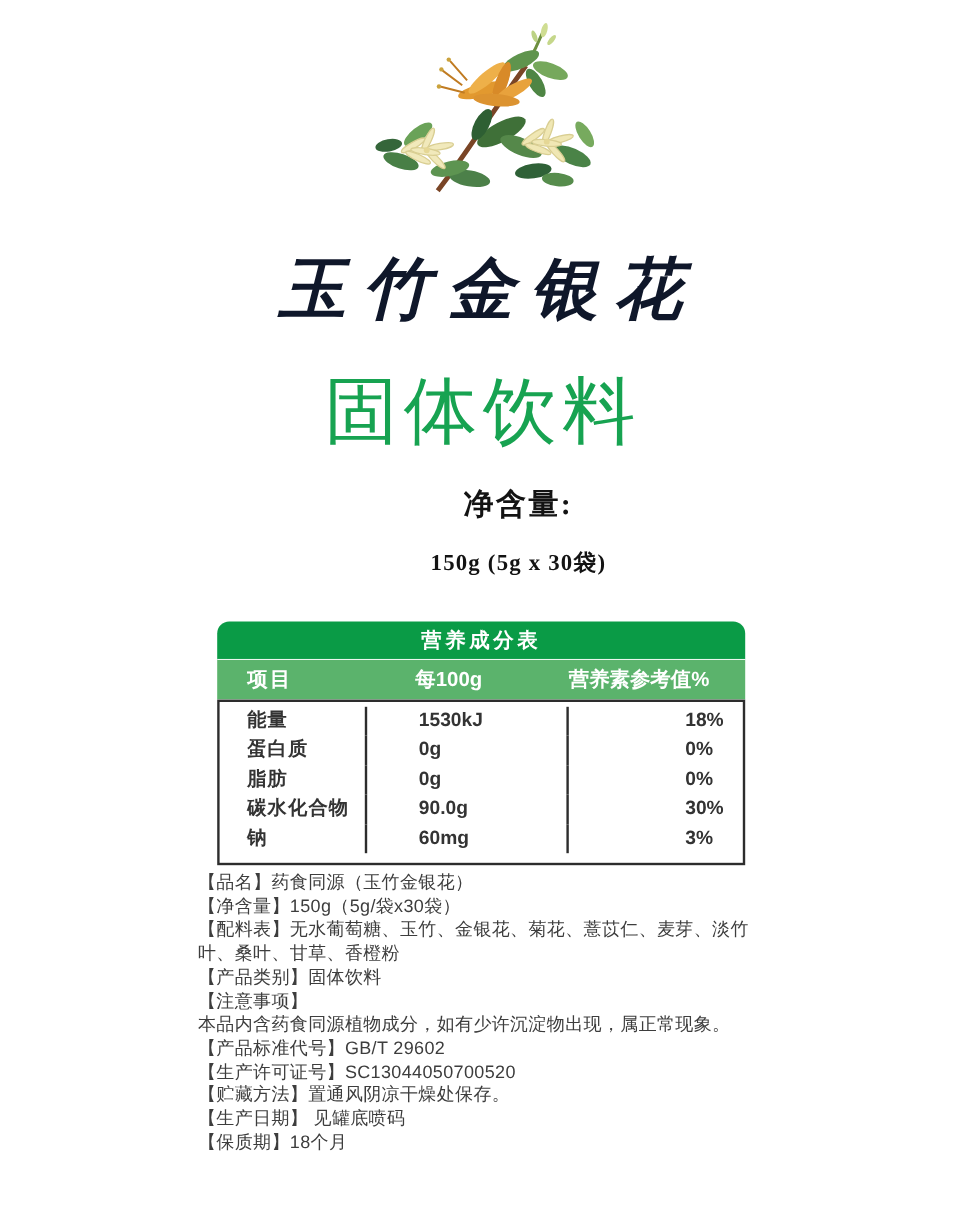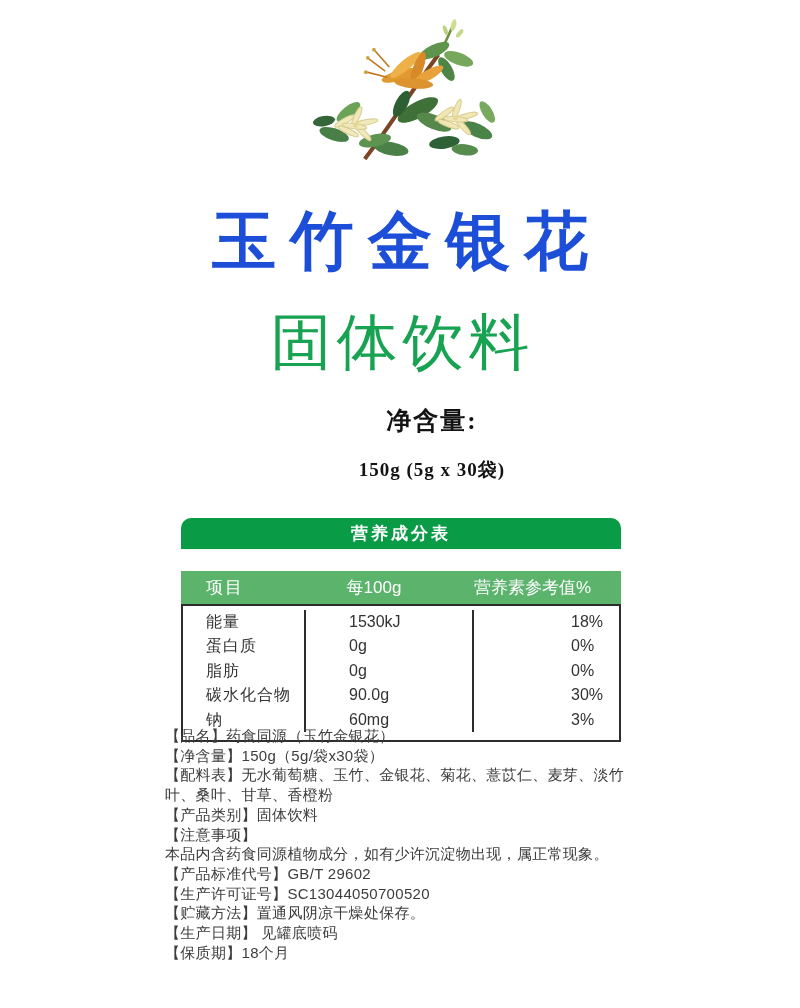--- a/index.html
+++ b/index.html
@@ -7,23 +7,23 @@
     position:relative; width:800px; height:1008px; background:#ffffff;
     overflow:hidden; font-family:"Liberation Sans", sans-serif;
   }
 
   
   .flower { position:absolute; left:303px; top:16px; width:195px; height:148px; }
 
   
   .brand-title {
     position:absolute; left:0; top:190px; width:100%;
-    text-align:center; font-size:64px; line-height:102px;
-    font-weight:900; 
-    color:#1d4ed8; letter-spacing:14px; text-indent:14px;
+    text-align:center; font-size:56px; line-height:102px;
+    font-weight:900; font-style:italic;
+    color:#0f172a; letter-spacing:14px; text-indent:14px;
     white-space:nowrap;
   }
 
   
   .brand-subtitle {
     position:absolute; left:0; top:308px; width:100%;
     text-align:center; font-size:61px; line-height:68px;
     font-weight:500; color:#17a351; letter-spacing:5px; text-indent:5px;
     white-space:nowrap;
   }
@@ -39,27 +39,27 @@
   
   .ntable { position:absolute; left:181px; top:518px; width:440px; }
   .t-head {
     height:31px; background:#0a9b46; border-radius:10px 10px 0 0;
     color:#fff; font-weight:700; font-size:17px; letter-spacing:3px;
     text-align:center; line-height:31px;
     border-bottom:1px solid #eaf6ee; box-sizing:content-box;
   }
   .t-cols {
     display:flex; height:33px; background:#5bb36c;
-    color:#fff; font-weight:400; font-size:17px; line-height:33px;margin-top:21px;
+    color:#fff; font-weight:700; font-size:17px; line-height:33px;
   }
   .t-col1 { width:123px; padding-left:25px; box-sizing:border-box; text-align:left; letter-spacing:2px; }
   .t-col2 { width:140px; text-align:center; }
   .t-col3 { flex:1; text-align:center; }
   .t-body { border:2px solid #2d2d2d; background:#fff; padding:4px 0 8px; }
-  .t-row { display:flex; height:24.4px; line-height:24.4px; font-size:16px; color:#333; }
+  .t-row { display:flex; height:24.4px; line-height:24.4px; font-size:16px; color:#333;font-weight:bold; }
   .c1 { width:121px; padding-left:23px; box-sizing:border-box; letter-spacing:1px; }
   .c2 { width:168px; padding-left:43px; box-sizing:border-box; border-left:2px solid #2d2d2d; }
   .c3 { flex:1; padding-left:97px; box-sizing:border-box; border-left:2px solid #2d2d2d; }
 
   
   .info {
     position:absolute; left:165px; top:726px; width:482px;
     font-size:15px; line-height:19.7px; color:#3d3d3d; letter-spacing:0.3px;
   }
   .info-line { min-height:19.7px; }

